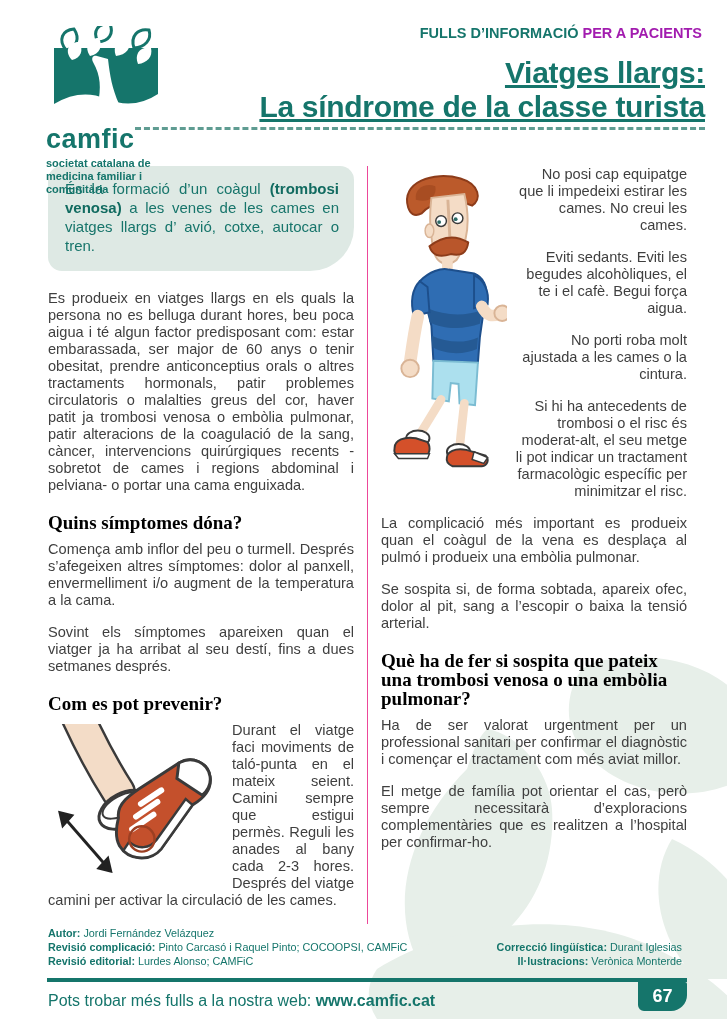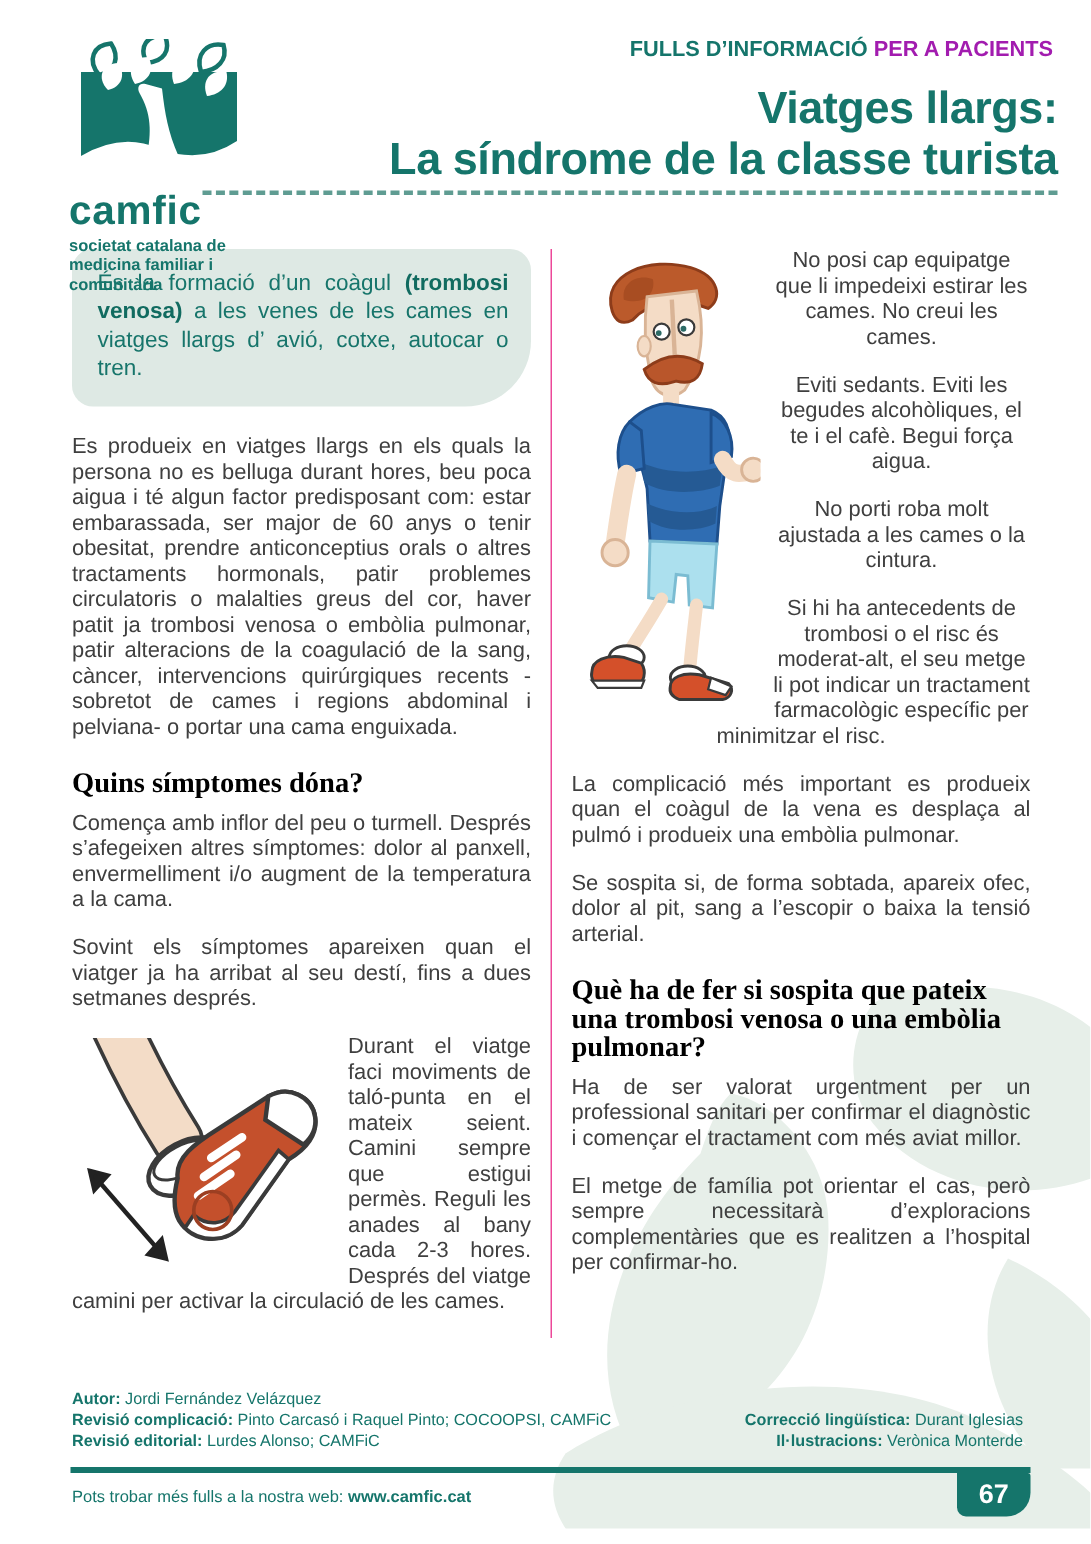--- a/index.html
+++ b/index.html
@@ -8,40 +8,40 @@
   
   .watermark{position:absolute;right:-30px;bottom:10px;width:440px;height:480px;z-index:0;}
   
   .logo{position:absolute;left:46px;top:26px;width:120px;z-index:2;}
   .logo-word{color:#15756b;font-weight:bold;font-size:27px;letter-spacing:.5px;line-height:1;margin-top:4px;}
   .logo-tag{color:#15756b;font-weight:bold;font-size:11px;line-height:1.18;margin-top:4px;}
   .kicker{position:absolute;top:25px;right:25px;font-size:14.5px;font-weight:bold;z-index:2;}
   .kicker .k1{color:#15756b;margin-left:40px;}
   .kicker .k2{color:#a21caf;}
   .title{position:absolute;top:56px;right:22px;text-align:right;color:#15756b;font-weight:bold;
-         font-size:30px;line-height:1.12;letter-spacing:-.3px;z-index:2;}
+         font-size:30px;line-height:1.12;letter-spacing:-.3px;z-index:2;text-decoration:underline;}
   .title-dash{position:absolute;top:127px;left:135px;right:22px;border-top:3px dashed #5f9c92;z-index:1;}
   
   .content{position:absolute;left:48px;top:166px;width:640px;display:flex;z-index:1;}
   .col-left{width:306px;padding-right:13px;border-right:1px solid #ec4899;}
   .col-right{width:306px;padding-left:13px;}
   p.body{color:#3f3f3f;font-size:14.6px;line-height:17px;text-align:justify;margin:0 0 15px 0;}
-  p.body-ragged{text-align:center;}
+  p.body-ragged{text-align:right;}
   h3.sec{color:#000000;font-size:19px;line-height:19px;font-weight:bold;margin:19px 0 9px 0;font-family:Liberation Serif, serif;}
   .intro-box{background:#dee9e4;border-radius:14px 14px 44px 14px;padding:13px 15px 16px 17px;
              color:#17756b;font-size:15px;line-height:19px;text-align:justify;margin-bottom:19px;}
   .intro-box b{color:#116b60;}
   .man-fig{float:left;width:126px;height:306px;margin:0 8px 4px 0;}
   .shoe-fig{float:left;width:176px;height:152px;margin:2px 8px 2px 0;}
   .clear{clear:both;}
   
   .credits-left{position:absolute;left:48px;top:926px;color:#15756b;font-size:10.8px;line-height:14px;z-index:2;}
   .credits-right{position:absolute;right:45px;top:940px;color:#15756b;font-size:10.8px;line-height:14px;text-align:right;z-index:2;}
   .footer-bar{position:absolute;left:47px;top:978px;width:640px;height:4px;background:#15756b;z-index:2;}
-  .footer-note{position:absolute;left:48px;top:992px;color:#15756b;font-size:11px;z-index:2;}
+  .footer-note{position:absolute;left:48px;top:992px;color:#15756b;font-size:16px;z-index:2;}
   .footer-note b{font-weight:bold;}
   .page-badge{position:absolute;left:638px;top:982px;width:49px;height:29px;background:#15756b;
               border-radius:0 2px 16px 6px;color:#fff;font-weight:bold;font-size:18px;
               display:flex;align-items:center;justify-content:center;z-index:2;}
 </style>
 </head>
 <body>
 
 <div class="page">
 
@@ -98,20 +98,21 @@
       <div class="intro-box">
         <span>És la formació d’un coàgul </span><b>(trombosi venosa)</b><span> a les venes de les cames en viatges llargs d’ avió, cotxe, autocar o tren.</span>
       </div>
 
       <p class="body">Es produeix en viatges llargs en els quals la persona no es belluga durant hores, beu poca aigua i té algun factor predisposant com: estar embarassada, ser major de 60 anys o tenir obesitat, prendre anticonceptius orals o altres tractaments hormonals, patir problemes circulatoris o malalties greus del cor, haver patit ja trombosi venosa o embòlia pulmonar, patir alteracions de la coagulació de la sang, càncer, intervencions quirúrgiques recents -sobretot de cames i regions abdominal i pelviana- o portar una cama enguixada.</p>
 
       <h3 class="sec">Quins símptomes dóna?</h3>
       <p class="body">Comença amb inflor del peu o turmell. Després s’afegeixen altres símptomes: dolor al panxell, envermelliment i/o augment de la temperatura a la cama.</p>
       <p class="body">Sovint els símptomes apareixen quan el viatger ja ha arribat al seu destí, fins a dues setmanes després.</p>
 
+      <h3 class="sec">Com es pot prevenir?</h3>
 
       <svg class="shoe-fig" viewBox="0 0 180 156" aria-hidden="true">
 
         <path d="M30,-8 C42,18 58,48 72,70" fill="none" stroke="#3a3a3a" stroke-width="36" stroke-linecap="round"></path>
         <path d="M30,-8 C42,18 58,48 72,70" fill="none" stroke="#f3dcc7" stroke-width="31" stroke-linecap="round"></path>
 
         <g transform="rotate(-28 78 88)">
           <ellipse cx="78" cy="88" rx="28" ry="17" fill="#fff" stroke="#3a3a3a" stroke-width="3"></ellipse>
           <ellipse cx="78" cy="83" rx="22" ry="10" fill="#fff" stroke="#3a3a3a" stroke-width="2"></ellipse>
         </g>

